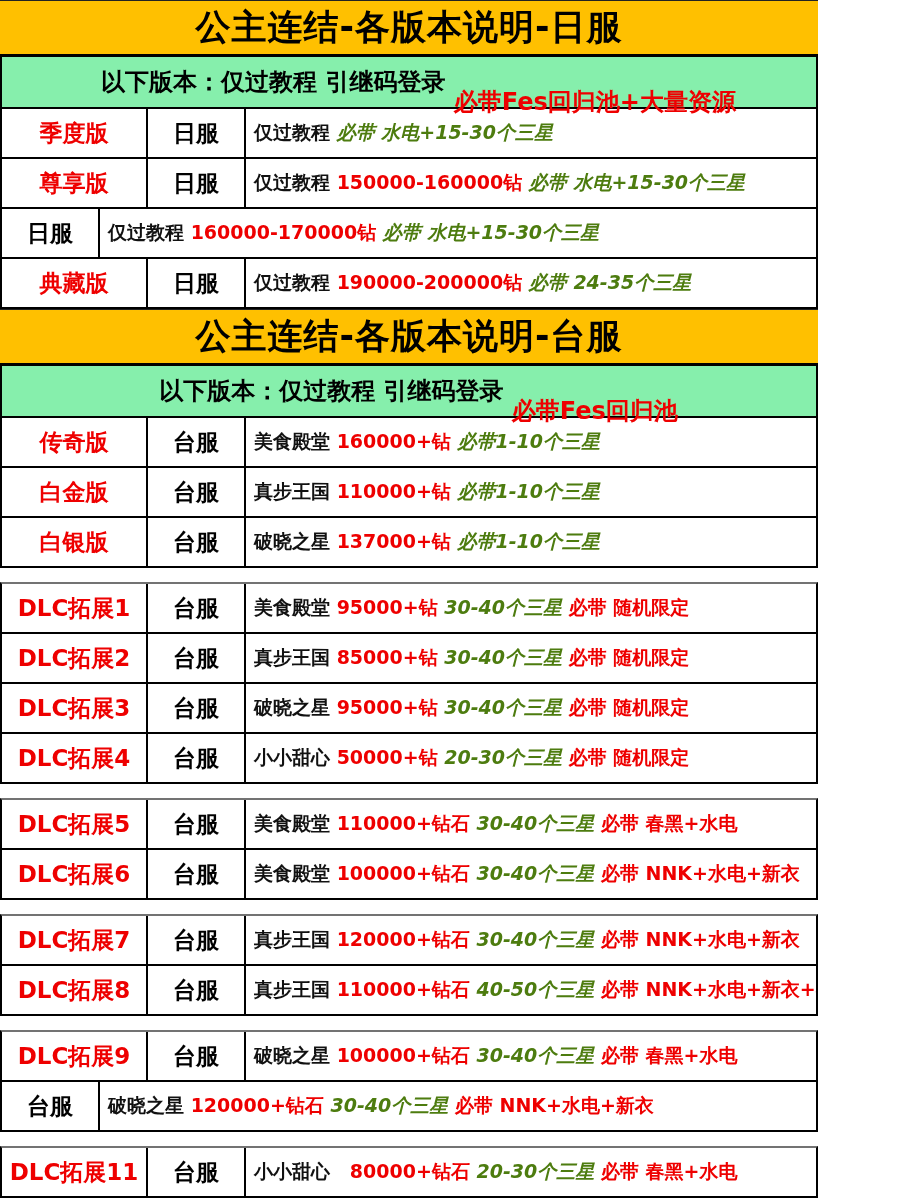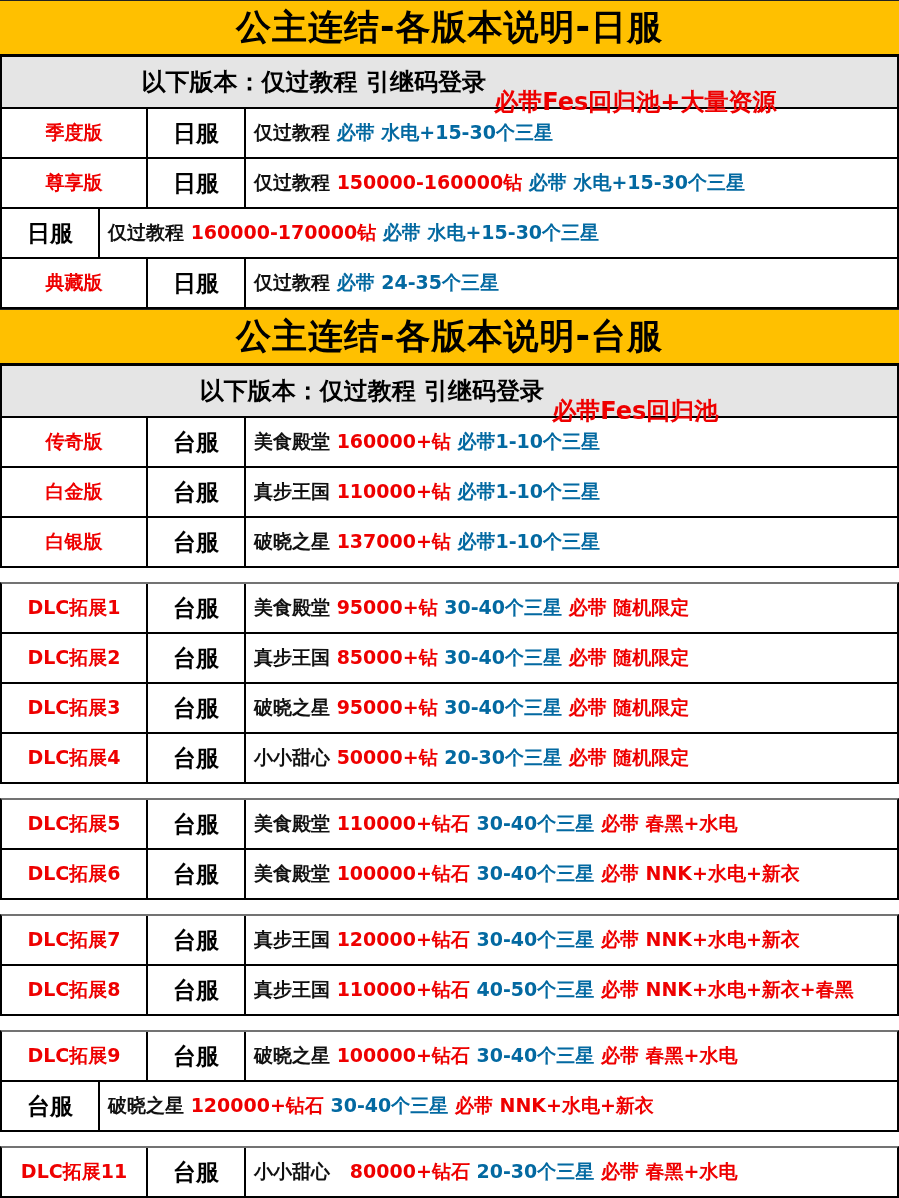--- a/index.html
+++ b/index.html
@@ -1,57 +1,57 @@
 <!DOCTYPE html>
 <html><head>
 <meta charset="utf-8">
 <style>
   html,body{margin:0;padding:0;background:#ffffff;}
   body{width:899px;font-family:"DejaVu Sans","Liberation Sans",sans-serif;}
-  .sheet{width:899px;background:#ffffff;box-sizing:border-box;text-align:right;}
+  .sheet{width:818px;background:#ffffff;box-sizing:border-box;text-align:right;}
 
   .sec-header{
     height:57px;box-sizing:border-box;background:#FFC000;
     border-top:1px solid #222;border-bottom:3px solid #000;
     display:flex;align-items:center;justify-content:center;
     font-size:35px;font-weight:bold;color:#000;letter-spacing:1px;
   }
   .notice{
-    height:52px;box-sizing:border-box;background:#e5e5e5;
+    height:52px;box-sizing:border-box;background:#86efac;
     border-left:2px solid #000;border-right:2px solid #000;border-bottom:2px solid #000;
     display:flex;align-items:center;justify-content:center;
     font-size:24px;font-weight:bold;white-space:pre;padding-left:19px;
   }
   .notice .nb{color:#000;}
   .notice .nr{color:#EE0000;margin-top:40px;}
 
   .group{
     box-sizing:border-box;
     border-left:2px solid #000;border-right:2px solid #000;
   }
   .gap{height:14px;background:#ffffff;}
   .gap + .group{border-top:2px solid #737373;}
 
   .row{display:flex;height:50px;box-sizing:border-box;border-bottom:2px solid #000;}
   .cell{box-sizing:border-box;display:flex;align-items:center;}
   .cell-name{
     width:146px;border-right:2px solid #000;justify-content:center;
-    color:#EE0000;font-weight:bold;font-size:19px;white-space:pre;
+    color:#EE0000;font-weight:bold;font-size:23px;white-space:pre;
   }
   .cell-server{
     width:98px;border-right:2px solid #000;justify-content:center;
     color:#000;font-weight:bold;font-size:23px;
   }
   .cell-desc{
     flex:1;padding-left:8px;font-size:19px;font-weight:bold;white-space:pre;
     overflow:hidden;
   }
   .seg-black{color:#111111;}
   .seg-red{color:#EE0000;}
-  .seg-blue{color:#0369a1;}
+  .seg-blue{color:#4d7c0f;font-style:italic;}
 </style>
 </head>
 <body>
 
 <div class="sheet">
     <div class="sec-header">公主连结-各版本说明-日服</div>
     <div class="notice"><span class="nb">以下版本：仅过教程 引继码登录 </span><span class="nr">必带Fes回归池+大量资源</span></div>
     <div class="group">
       <div class="row">
         <div class="cell cell-name">季度版</div>
@@ -63,21 +63,21 @@
         <div class="cell cell-server">日服</div>
         <div class="cell cell-desc"><span class="seg-black">仅过教程 </span><span class="seg-red">150000-160000钻 </span><span class="seg-blue">必带 水电+15-30个三星</span></div>
       </div>
       <div class="row">
         <div class="cell cell-server">日服</div>
         <div class="cell cell-desc"><span class="seg-black">仅过教程 </span><span class="seg-red">160000-170000钻 </span><span class="seg-blue">必带 水电+15-30个三星</span></div>
       </div>
       <div class="row">
         <div class="cell cell-name">典藏版</div>
         <div class="cell cell-server">日服</div>
-        <div class="cell cell-desc"><span class="seg-black">仅过教程 </span><span class="seg-blue">必带 24-35个三星</span></div>
+        <div class="cell cell-desc"><span class="seg-black">仅过教程 </span><span class="seg-red">190000-200000钻 </span><span class="seg-blue">必带 24-35个三星</span></div>
       </div>
     </div>
     <div class="sec-header">公主连结-各版本说明-台服</div>
     <div class="notice"><span class="nb">以下版本：仅过教程 引继码登录 </span><span class="nr">必带Fes回归池</span></div>
     <div class="group">
       <div class="row">
         <div class="cell cell-name">传奇版</div>
         <div class="cell cell-server">台服</div>
         <div class="cell cell-desc"><span class="seg-black">美食殿堂 </span><span class="seg-red">160000+钻 </span><span class="seg-blue">必带1-10个三星</span></div>
       </div>

